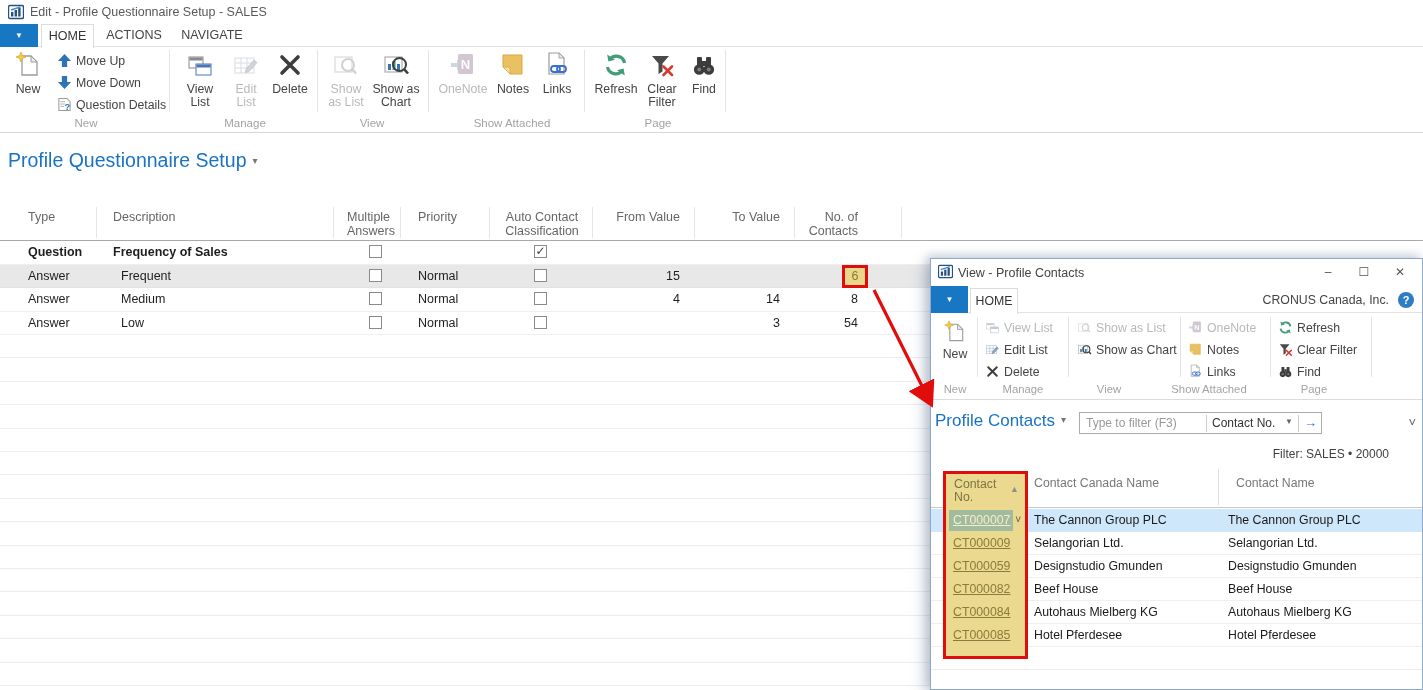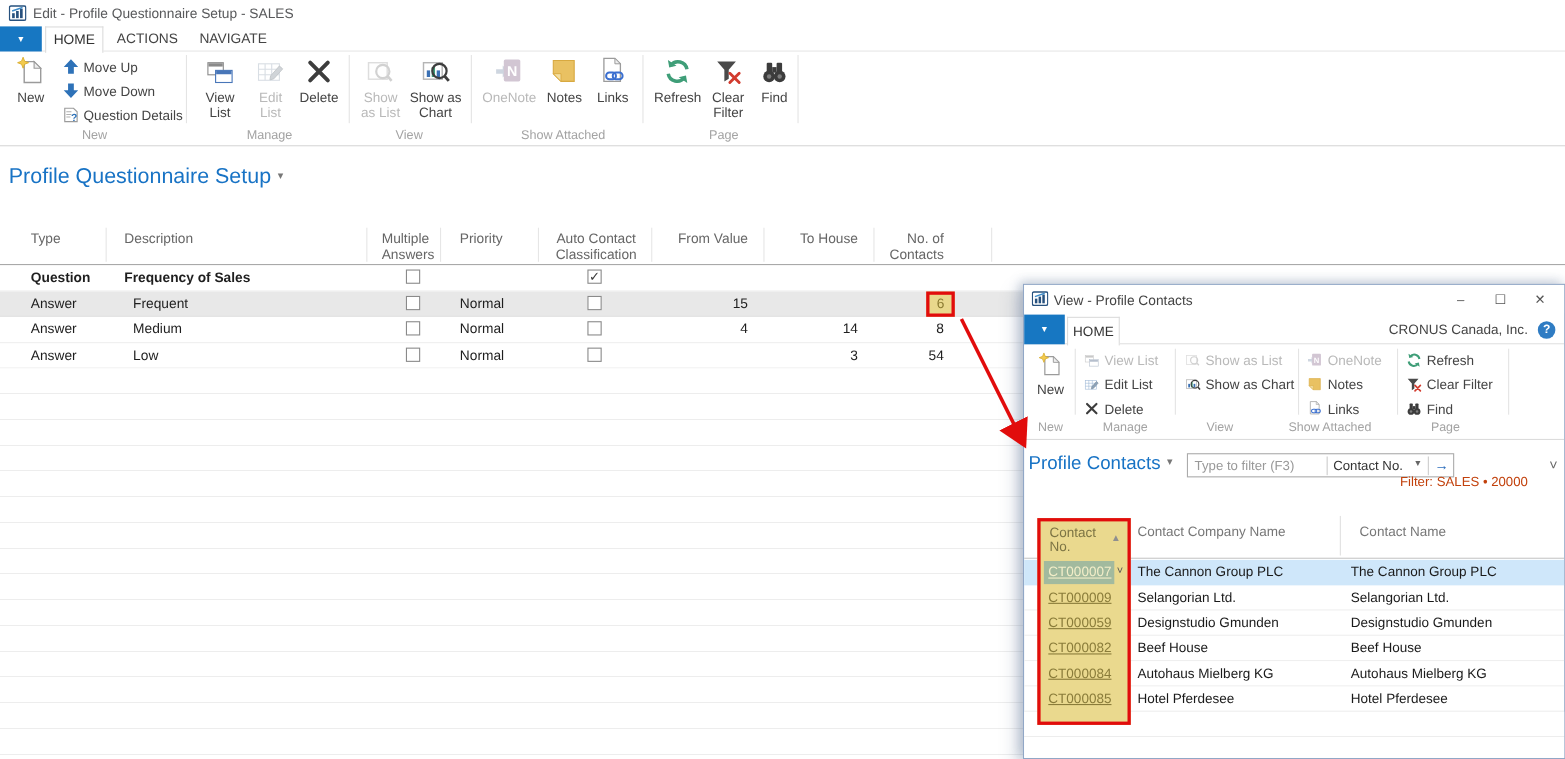--- a/index.html
+++ b/index.html
@@ -63,21 +63,21 @@
   .p-item { position:absolute; height:18px; line-height:17px; white-space:nowrap; font-size:12.3px; color:#444; }
   .p-item svg { vertical-align:-3px; margin-right:4px; }
   .p-pagetitle { position:absolute; left:4px; top:152px; font-size:17px; color:#1873c5; white-space:nowrap; }
   .filterbox { position:absolute; left:148px; top:153px; width:243px; height:22px; border:1px solid #ababab; background:#fff; }
   .filterbox .ph { position:absolute; left:6px; top:3px; color:#999; font-size:12px; }
   .filterbox .fdiv { position:absolute; top:2px; width:1px; height:17px; background:#ccc; }
   .filterbox .fcol { position:absolute; left:132px; top:3px; color:#333; font-size:12px; }
   .filterbox .fcaret { position:absolute; right:28px; top:4px; font-size:8px; color:#666; }
   .filterbox .goarrow { position:absolute; right:4px; top:2px; color:#2f6fbd; font-size:13px; font-weight:bold; }
   .expand-chevron { position:absolute; right:6px; top:156px; font-size:13px; color:#666; }
-  .p-filterinfo { position:absolute; top:172px; right:33px; font-size:12px; color:#c2410c; }
+  .p-filterinfo { position:absolute; top:188px; right:33px; font-size:12px; color:#404040; }
   .p-header { position:absolute; left:0; top:208px; width:100%; height:41px; border-bottom:1px solid #c8c8c8; color:#777; font-size:12.3px; }
   .p-row { position:absolute; left:0; width:100%; height:23px; border-bottom:1px solid #efefef; font-size:12.3px; color:#1a1a1a; }
   .p-row .pc { position:absolute; top:4px; white-space:nowrap; }
   .p-row.sel { background:#cfe7fa; border-bottom:1px solid #cfe7fa; }
   .contact-col { position:absolute; left:12px; top:212px; width:85px; height:188px; background:#ead98e; border:3px solid #e10c0c; z-index:6; }
   .cc-head { position:absolute; left:8px; top:4px; width:58px; line-height:13px; color:#7c7444; }
   .cc-sort { position:absolute; right:6px; top:10px; font-size:9px; color:#8f8f8f; }
   .cc-cell { position:absolute; left:3px; width:73px; height:21px; line-height:21px; padding-left:4px; color:#8a7c3a;text-decoration:underline; }
   .cc-cell.selcell { background:#a2ba9e; color:#f3eec9; width:64px; }
   .cc-chev { position:absolute; right:4px; font-size:10px; color:#555; }
@@ -296,21 +296,21 @@
 
 <div class="pagetitle" style="left:8px;top:149px"><span>Profile Questionnaire Setup</span><span class="caret">▾</span></div>
 
 <div class="mheader">
   <div class="h" style="left:28px">Type</div>
   <div class="h" style="left:113px">Description</div>
   <div class="h" style="left:347px;width:50px">Multiple Answers</div>
   <div class="h" style="left:418px">Priority</div>
   <div class="h" style="left:505px;width:74px;text-align:center">Auto Contact Classification</div>
   <div class="h" style="left:600px;width:80px;text-align:right">From Value</div>
-  <div class="h" style="left:700px;width:80px;text-align:right">To House</div>
+  <div class="h" style="left:700px;width:80px;text-align:right">To Value</div>
   <div class="h" style="left:798px;width:60px;text-align:right">No. of Contacts</div>
   <div class="hsep" style="left:96px"></div>
   <div class="hsep" style="left:333px"></div>
   <div class="hsep" style="left:400px"></div>
   <div class="hsep" style="left:489px"></div>
   <div class="hsep" style="left:592px"></div>
   <div class="hsep" style="left:694px"></div>
   <div class="hsep" style="left:794px"></div>
   <div class="hsep" style="left:901px"></div>
 </div>
@@ -461,21 +461,21 @@
     <span class="fdiv" style="left:126px"></span>
     <span class="fcol">Contact No.</span>
     <span class="fcaret">▼</span>
     <span class="fdiv" style="right:22px"></span>
     <span class="goarrow">→</span>
   </div>
   <div class="expand-chevron">˅</div>
   <div class="p-filterinfo">Filter: SALES • 20000</div>
 
   <div class="p-header">
-    <div style="position:absolute;left:103px;top:9px">Contact Company Name</div>
+    <div style="position:absolute;left:103px;top:9px">Contact Canada Name</div>
     <div style="position:absolute;left:305px;top:9px">Contact Name</div>
     <div style="position:absolute;left:287px;top:2px;width:1px;height:36px;background:#e0e0e0"></div>
   </div>
 
   <div class="p-row sel" style="top:250px">
     <div class="pc" style="left:103px">The Cannon Group PLC</div>
     <div class="pc" style="left:297px">The Cannon Group PLC</div>
   </div>
   <div class="p-row" style="top:273px">
     <div class="pc" style="left:103px">Selangorian Ltd.</div>

